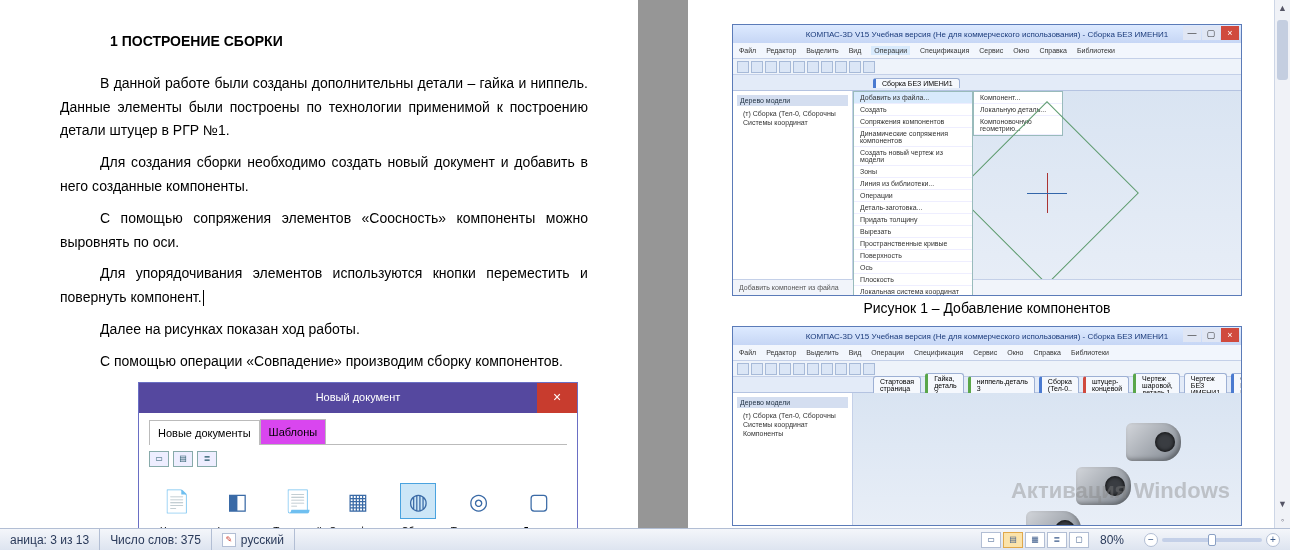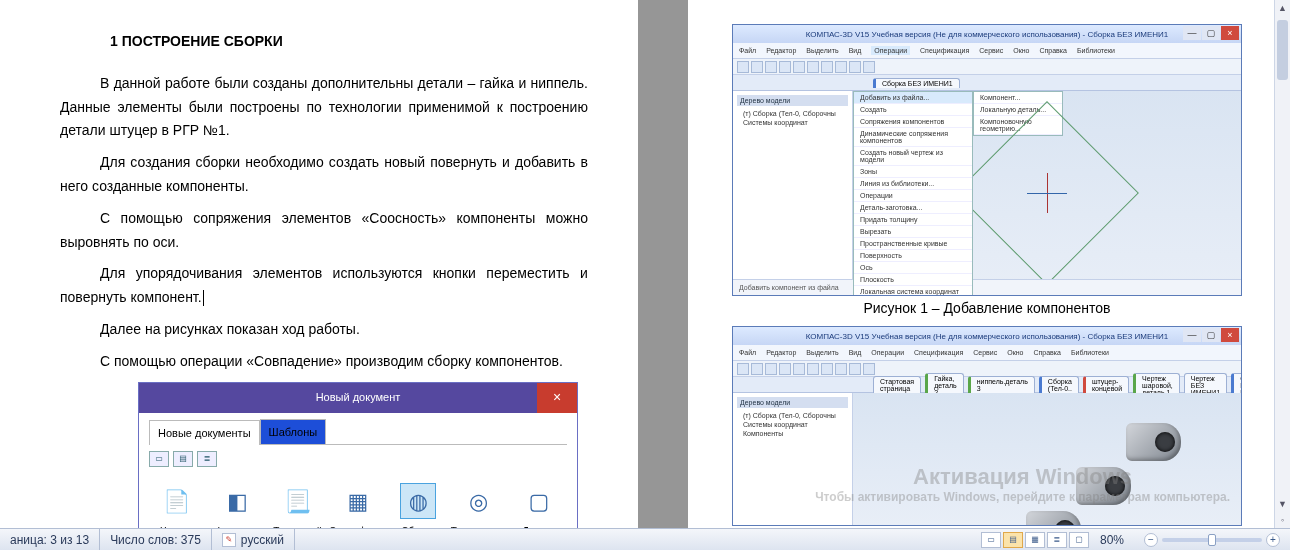--- a/index.html
+++ b/index.html
@@ -10,21 +10,21 @@
 .page.left { width:640px; margin-left:0; }
 .page.right { width:600px; margin-left:10px; }
 .content { padding:30px 50px 0 60px; font-size:14px; line-height:1.7; color:#000; }
 .h1 { font-weight:bold; text-align:left; margin-bottom:18px; margin-left:50px; }
 .p { margin-bottom:8px; text-indent:40px; text-align:justify; }
 .cursor { display:inline-block; width:1px; height:16px; background:#000; vertical-align:middle; margin-left:1px; }
 .dlg { margin:6px auto 0 78px; width:440px; border:1px solid #6a6fc4; background:#fff; font-size:11px; }
 .dlg-title { background:#55489f; color:#fff; height:30px; display:flex; align-items:center; justify-content:center; position:relative; }
 .dlg-close { position:absolute; right:0; top:0; width:40px; height:30px; background:#c83c2e; color:#fff; display:flex; align-items:center; justify-content:center; font-size:14px; }
 .dlg-tabs { display:flex; border-bottom:1px solid #bbb; padding-top:6px; margin:0 10px; font-size:11px; }
-.dlg-tab { padding:3px 8px; border:1px solid #bbb; border-bottom:0; background:#1d4ed8; }
+.dlg-tab { padding:3px 8px; border:1px solid #bbb; border-bottom:0; background:#d946ef; }
 .dlg-tab.active { background:#fff; position:relative; top:1px; }
 .dlg-mini { display:flex; gap:4px; margin:6px 10px; }
 .mini-btn { width:20px; height:16px; border:1px solid #8aa; background:#eef; display:flex; align-items:center; justify-content:center; font-size:8px; color:#256; }
 .dlg-icons { display:flex; justify-content:space-around; padding:10px 8px 0 8px; }
 .dlg-icon { text-align:center; font-size:10px; width:58px; }
 .dlg-icon.sel .glyph { background:#cce6f7; border:1px solid #4aa3df; }
 .glyph { width:36px; height:36px; margin:0 auto 4px auto; display:flex; align-items:center; justify-content:center; font-size:22px; color:#3a6aa6; border:1px solid transparent; }
 .caption { font-size:14px; text-align:center; margin:4px 0 10px 0; }
 .shot { margin:0 auto 4px auto; border:1px solid #5b7bb8; background:#e4e9f3; position:relative; overflow:hidden; }
 .shot.s1 { width:510px; height:272px; margin-top:4px; }
@@ -82,21 +82,21 @@
 </head>
 <body>
 
 <div class="viewport">
   <div class="pages">
 
     <div class="page left">
       <div class="content">
         <div class="h1">1 ПОСТРОЕНИЕ СБОРКИ</div>
         <div class="p">В данной работе были созданы дополнительны детали – гайка и ниппель. Данные элементы были построены по технологии применимой к построению детали штуцер в РГР №1.</div>
-        <div class="p">Для создания сборки необходимо создать новый повернуть и добавить в него созданные компоненты.</div>
+        <div class="p">Для создания сборки необходимо создать новый документ и добавить в него созданные компоненты.</div>
         <div class="p">С помощью сопряжения элементов «Соосность» компоненты можно выровнять по оси.</div>
         <div class="p"><span>Для упорядочивания элементов используются кнопки переместить и повернуть компонент.</span><span class="cursor"></span></div>
         <div class="p">Далее на рисунках показан ход работы.</div>
         <div class="p">С помощью операции «Совпадение» производим сборку компонентов.</div>
 
         <div class="dlg">
           <div class="dlg-title">
             <span>Новый документ</span>
             <div class="dlg-close">×</div>
           </div>
@@ -258,21 +258,20 @@
               </div>
             </div>
           </div>
         </div>
       </div>
     </div>
   </div>
 
   <div class="watermark">
     <div>Активация Windows</div>
-    <div class="sub">Чтобы активировать Windows, перейдите к параметрам компьютера.</div>
   </div>
 
   <div class="scrollbar-v">
     <div class="scroll-arrow sa-up">▲</div>
     <div class="scroll-thumb"></div>
     <div class="scroll-arrow sa-dn">▼</div>
     <div class="scroll-arrow sa-pg">◦</div>
   </div>
 
   <div class="statusbar">

